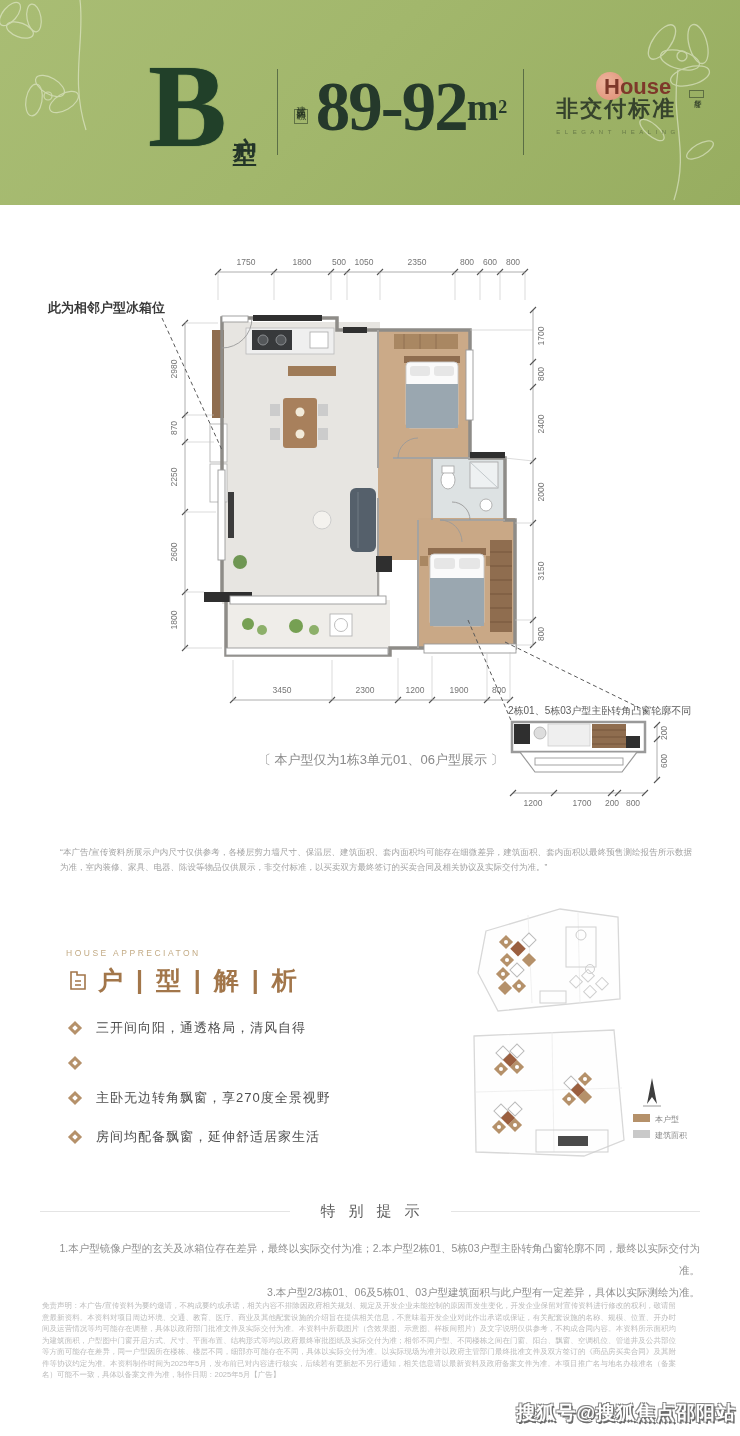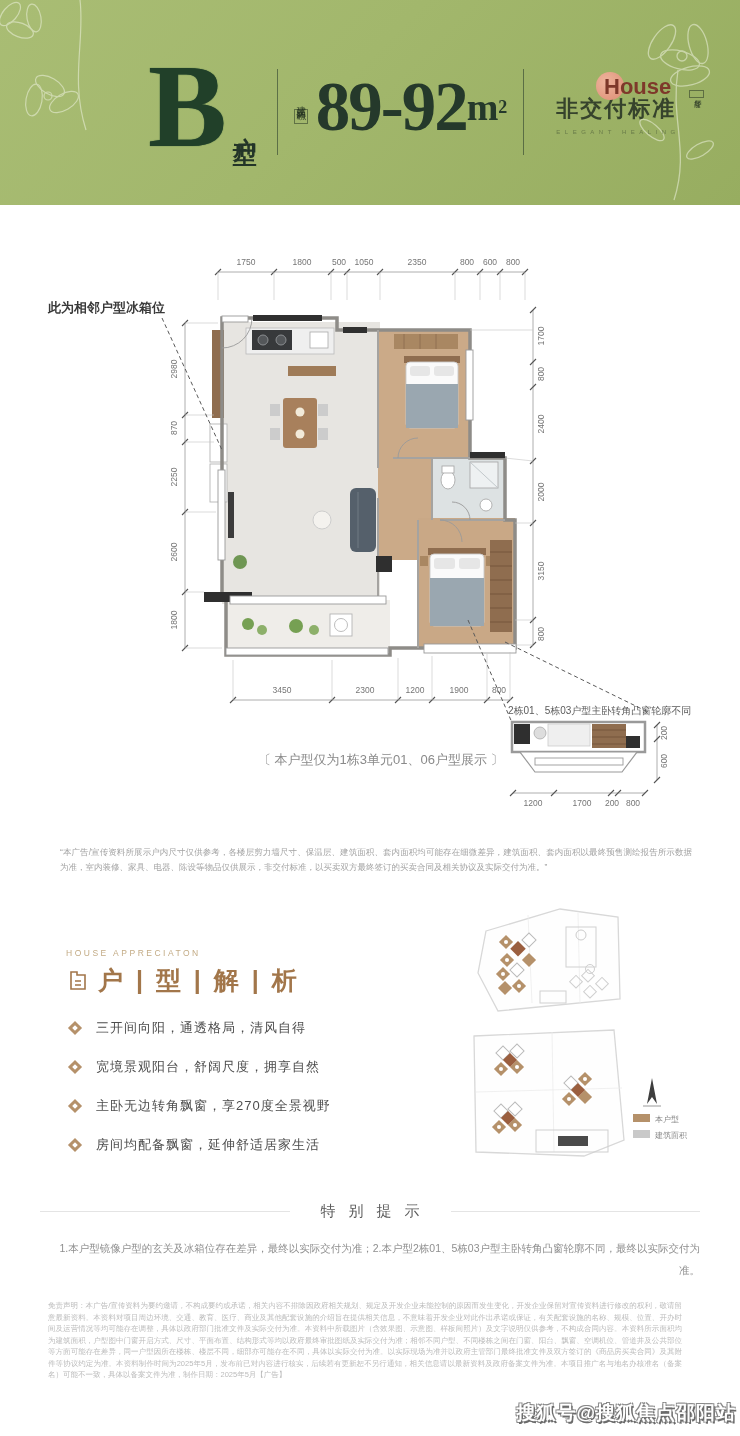--- a/index.html
+++ b/index.html
@@ -71,21 +71,21 @@
   .legend-label{font-size:8px;color:#8a8a8a;white-space:nowrap;}
 
   
   #notice{position:absolute;left:40px;top:1202px;width:660px;}
   .notice-title-row{display:flex;align-items:center;}
   .notice-line{flex:1;height:1px;background:#e4e4e4;}
   .notice-title{font-size:15px;color:#5a5a5a;letter-spacing:13px;margin:0 18px 0 31px;white-space:nowrap;}
   .notice-body{margin-top:16px;font-size:10.5px;line-height:22px;color:#8f8f8f;text-align:right;}
 
   
-  #fineprint{position:absolute;left:48px;top:1300px;width:634px;font-size:7.5px;line-height:11.5px;
+  #fineprint{position:absolute;left:42px;top:1300px;width:634px;font-size:7.5px;line-height:11.5px;
     color:#bcbcbc;text-align:justify;}
 
   
   #watermark{position:absolute;right:4px;top:1400px;font-size:19px;font-weight:bold;color:#ffffff;
     letter-spacing:1px;
     text-shadow:1.5px 1.5px 0 #6b6b6b,-1px -1px 0 #8a8a8a,1px -1px 0 #8a8a8a,-1px 1px 0 #8a8a8a;}
 </style>
 </head>
 <body>
 
@@ -402,21 +402,20 @@
       </svg>
       <span class="analysis-title">户 | 型 | 解 | 析</span>
     </div>
     <div class="bullets">
       <div class="bullet-row">
         <span class="diamond"></span>
         <span class="bullet-text">三开间向阳，通透格局，清风自得</span>
       </div>
       <div class="bullet-row">
         <span class="diamond"></span>
-        <span class="bullet-text">宽境景观阳台，舒阔尺度，拥享自然</span>
       </div>
       <div class="bullet-row">
         <span class="diamond"></span>
         <span class="bullet-text">主卧无边转角飘窗，享270度全景视野</span>
       </div>
       <div class="bullet-row">
         <span class="diamond"></span>
         <span class="bullet-text">房间均配备飘窗，延伸舒适居家生活</span>
       </div>
     </div>
@@ -512,20 +511,21 @@
   </div>
 
   <div id="notice">
     <div class="notice-title-row">
       <span class="notice-line"></span>
       <span class="notice-title">特别提示</span>
       <span class="notice-line"></span>
     </div>
     <div class="notice-body">
       <div>1.本户型镜像户型的玄关及冰箱位存在差异，最终以实际交付为准；2.本户型2栋01、5栋03户型主卧转角凸窗轮廓不同，最终以实际交付为准。</div>
+      <div>3.本户型2/3栋01、06及5栋01、03户型建筑面积与此户型有一定差异，具体以实际测绘为准。</div>
     </div>
   </div>
 
   <div id="fineprint">免责声明：本广告/宣传资料为要约邀请，不构成要约或承诺，相关内容不排除因政府相关规划、规定及开发企业未能控制的原因而发生变化，开发企业保留对宣传资料进行修改的权利，敬请留意最新资料。本资料对项目周边环境、交通、教育、医疗、商业及其他配套设施的介绍旨在提供相关信息，不意味着开发企业对此作出承诺或保证，有关配套设施的名称、规模、位置、开办时间及运营情况等均可能存在调整，具体以政府部门批准文件及实际交付为准。本资料中所载图片（含效果图、示意图、样板间照片）及文字说明仅供参考，不构成合同内容。本资料所示面积均为建筑面积，户型图中门窗开启方式、尺寸、平面布置、结构形式等均以政府最终审批图纸及实际交付为准；相邻不同户型、不同楼栋之间在门窗、阳台、飘窗、空调机位、管道井及公共部位等方面可能存在差异，同一户型因所在楼栋、楼层不同，细部亦可能存在不同，具体以实际交付为准。以实际现场为准并以政府主管部门最终批准文件及双方签订的《商品房买卖合同》及其附件等协议约定为准。本资料制作时间为2025年5月，发布前已对内容进行核实，后续若有更新恕不另行通知，相关信息请以最新资料及政府备案文件为准。本项目推广名与地名办核准名（备案名）可能不一致，具体以备案文件为准，制作日期：2025年5月【广告】</div>
 
   <div id="watermark">搜狐号@搜狐焦点邵阳站</div>
 
 </div>
 
 </body></html>

